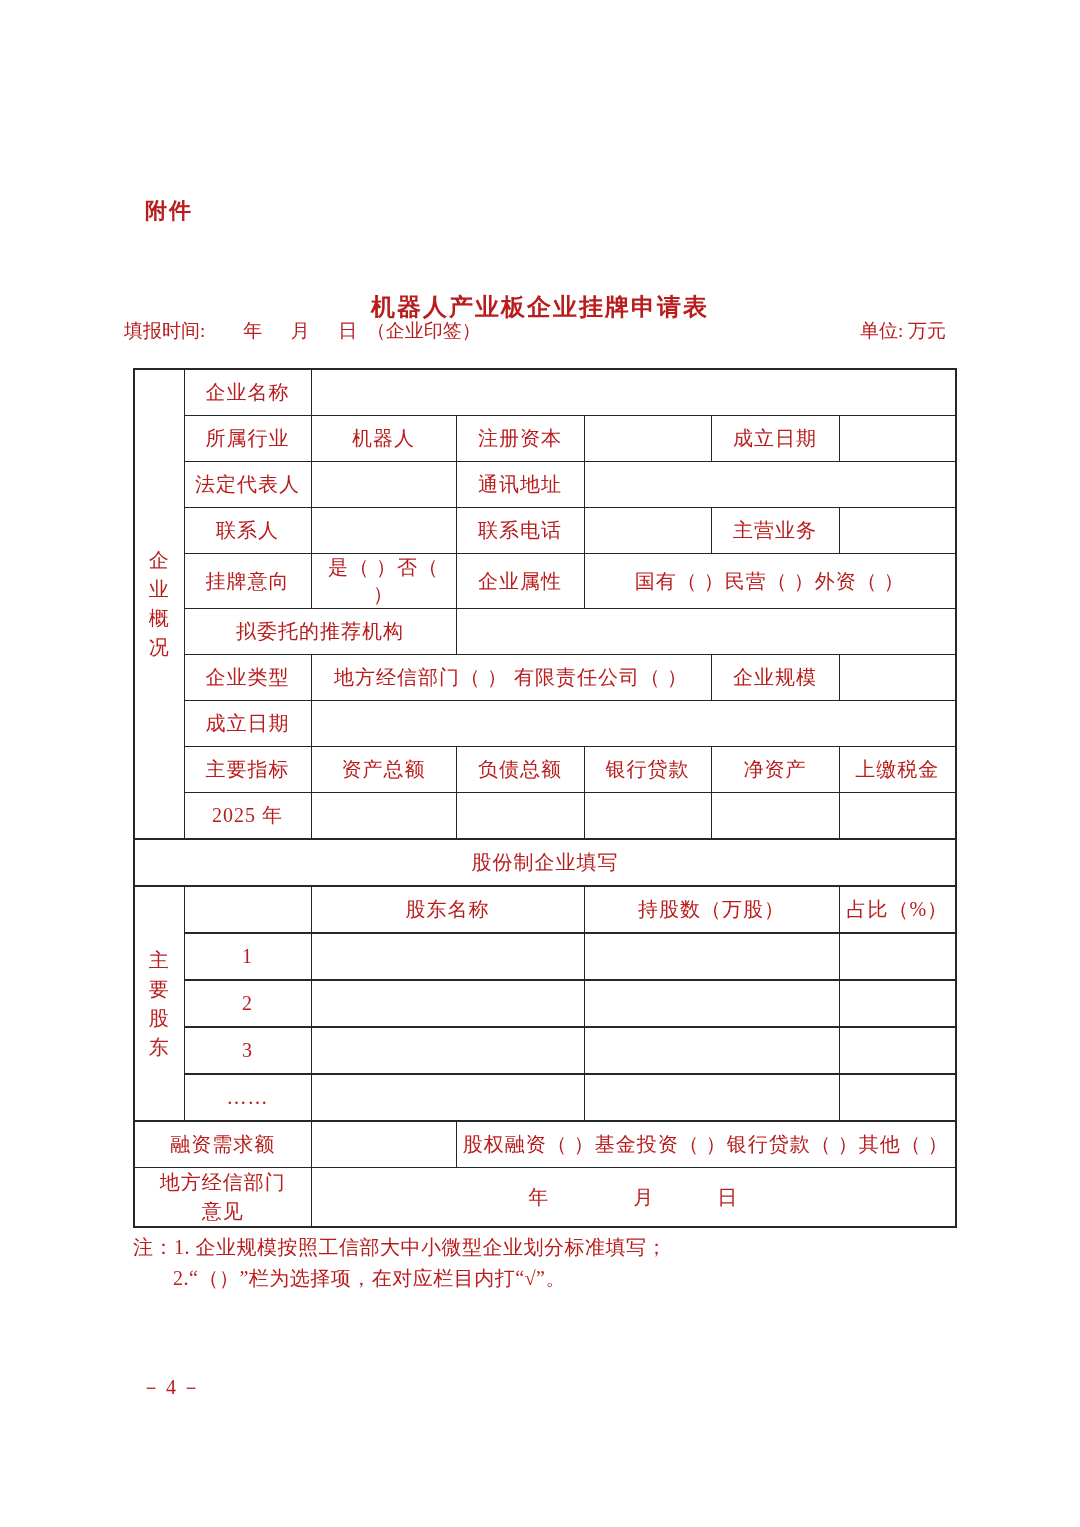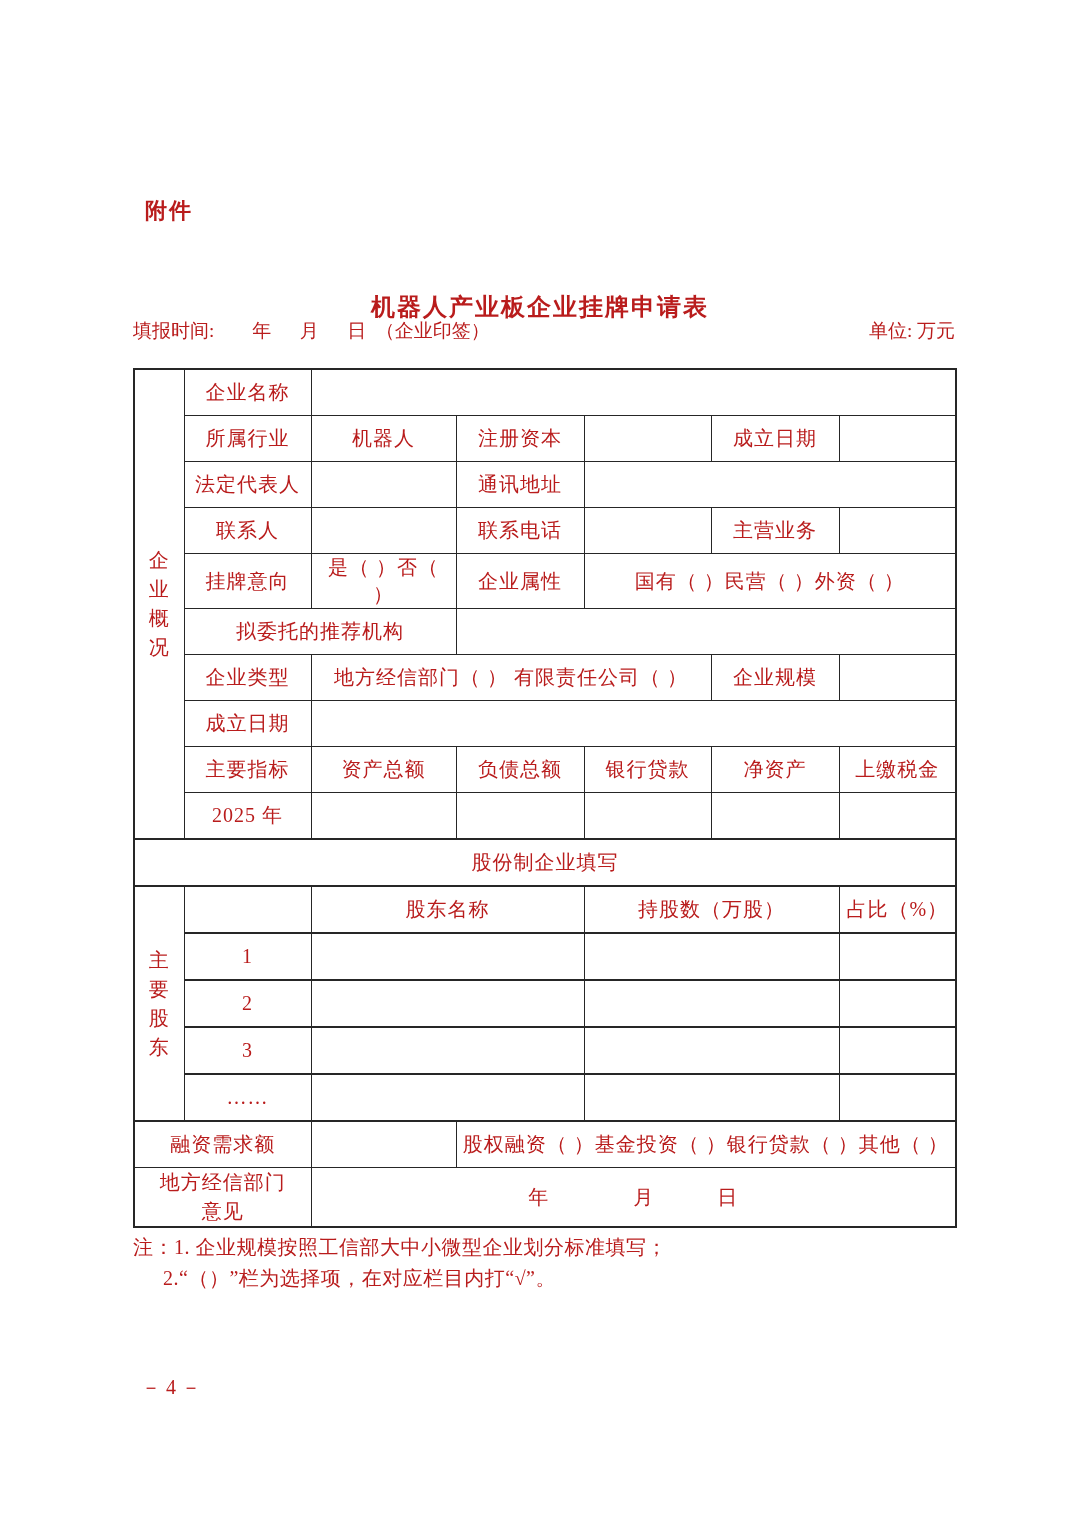--- a/index.html
+++ b/index.html
@@ -2,37 +2,37 @@
 <html><head>
 <meta charset="utf-8">
 <style>
   html,body{margin:0;padding:0;background:#ffffff;}
   .page{
     position:relative;width:1080px;height:1527px;background:#ffffff;
     font-family:"Liberation Serif","DejaVu Serif",serif;color:#b91c1c;overflow:hidden;
   }
   .attachment{position:absolute;left:145px;top:196px;font-size:22px;font-weight:bold;letter-spacing:2px;}
   .title{position:absolute;left:0;top:247px;width:1080px;text-align:center;font-size:24px;font-weight:bold;letter-spacing:2px;margin-top:44px;}
-  .meta{position:absolute;left:133px;top:318px;width:822px;display:flex;justify-content:space-between;font-size:19px;white-space:pre;}
+  .meta{position:absolute;left:124px;top:318px;width:822px;display:flex;justify-content:space-between;font-size:19px;white-space:pre;}
   table.form{
     position:absolute;left:133px;top:368px;width:822px;
     border-collapse:collapse;table-layout:fixed;
     border:2px solid #262626;
   }
   table.form td{
     border:1px solid #262626;text-align:center;vertical-align:middle;
     font-size:20px;padding:0 4px;height:45px;letter-spacing:1px;overflow:hidden;
   }
   tr.thick td{border-top-width:2px;margin-left:28px;}
   td.vgroup div{line-height:1.45;}
   td.tall{height:118px;}
   td.date-cell{vertical-align:bottom;text-align:right;padding:0 16px 10px 0;white-space:pre;letter-spacing:0;}
   td.left-pad{letter-spacing:0;}
   .notes{position:absolute;left:133px;top:1232px;font-size:20px;line-height:1.55;letter-spacing:0.5px;}
-  .notes .n2{margin-left:30px;font-family:Liberation Serif, serif;}
+  .notes .n2{margin-left:40px;font-family:Liberation Serif, serif;}
   .footer{position:absolute;left:141px;top:1374px;font-size:20px;white-space:pre;}
 </style>
 </head>
 <body>
 
 <div class="page">
 
   <div class="attachment">附件</div>
   <div class="title">机器人产业板企业挂牌申请表</div>
 

